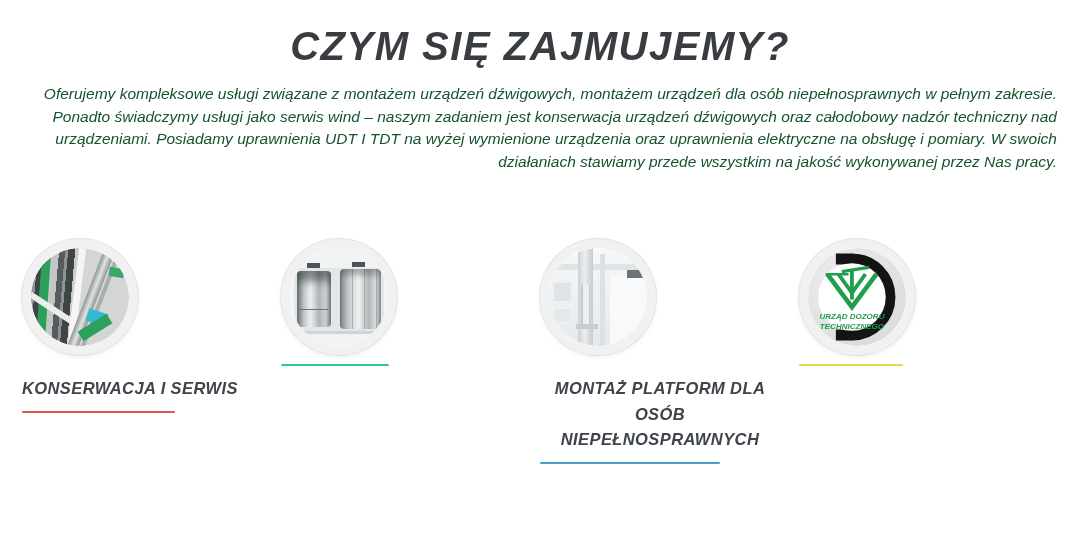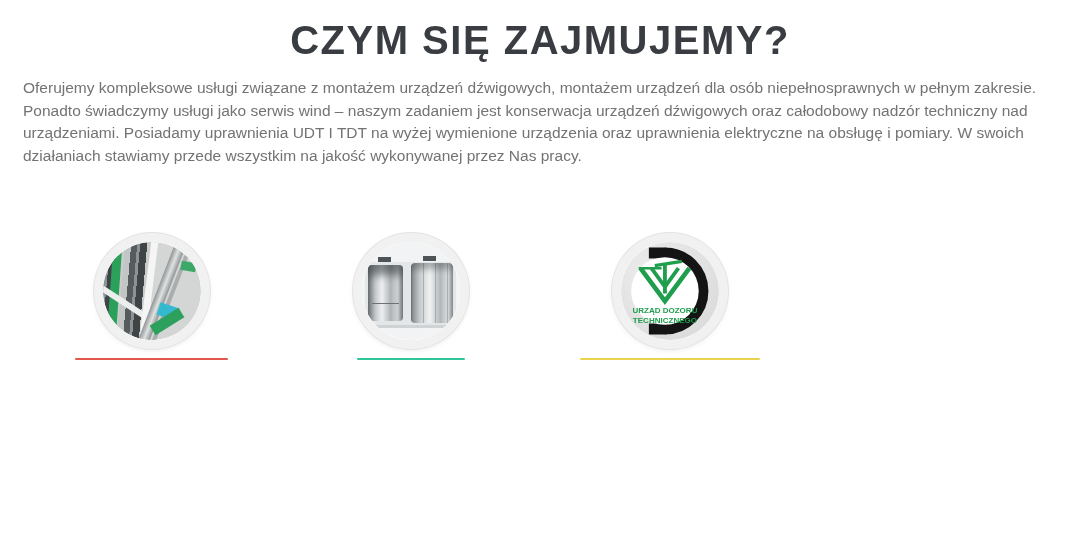--- a/index.html
+++ b/index.html
@@ -1,48 +1,48 @@
 <!DOCTYPE html>
 <html lang="pl"><head>
 <meta charset="utf-8">
 <style>
   * { margin:0; padding:0; box-sizing:border-box; }
   html,body { width:1080px; height:540px; background:#ffffff; overflow:hidden;
               font-family:"Liberation Sans", sans-serif; }
 
-  .section { padding-top:16px; }
+  .section { padding-top:22px;font-style:italic; }
 
   .section-title {
     text-align:center;
     font-size:40px;
     font-weight:700;
     letter-spacing:1.5px;
     color:#393d42;
     line-height:1.2;
   }
 
   .section-desc {
     width:1034px;
     margin:13px auto 0;
-    text-align:left;
+    text-align:right;
     font-size:15.5px;
     line-height:22.5px;
-    color:#737373;
+    color:#14532d;
   }
 
   .services-row {
     margin-top:66px;
     padding:0 22px;
     display:flex;
   }
   .service-item {
     width:25%;
     display:flex;
     flex-direction:column;
-    align-items:center;
+    align-items:flex-start;
     cursor:pointer;
   }
 
   
   .circle {
     width:116px; height:116px;
     border:9px solid #f1f1f1;
     border-radius:50%;
     box-shadow:0 0 0 1px #e3e3e3, 0 2px 5px rgba(0,0,0,.07);
     overflow:hidden;
@@ -146,37 +146,55 @@
           <div class="p1-green"></div>
           <div class="p1-pipe"></div>
           <div class="p1-split"></div>
           <div class="p1-rail"></div>
           <div class="p1-rail2"></div>
           <div class="p1-gr3"></div>
           <div class="p1-teal"></div>
           <div class="p1-gr2"></div>
         </div>
       </div>
+      <h3 class="service-caption">KONSERWACJA I SERWIS</h3>
       <div class="underline" style="background-color: rgb(226, 87, 76);"></div>
     </div>
 
     <div class="service-item">
       <div class="circle">
         <div class="art photo2">
           <div class="p2-frame"></div>
           <div class="p2-roller1"></div>
           <div class="p2-roller2"></div>
           <div class="p2-door-l"></div>
           <div class="p2-door-r"></div>
           <div class="p2-sill"></div>
         </div>
       </div>
       <div class="underline" style="background-color: rgb(47, 199, 154);"></div>
     </div>
 
+    <div class="service-item">
+      <div class="circle">
+        <div class="art photo3">
+          <div class="p3-rwall"></div>
+          <div class="p3-beam"></div>
+          <div class="p3-win1"></div>
+          <div class="p3-win2"></div>
+          <div class="p3-col2"></div>
+          <div class="p3-col"></div>
+          <div class="p3-rails"></div>
+          <div class="p3-base"></div>
+          <div class="p3-fa"></div>
+        </div>
+      </div>
+      <h3 class="service-caption">MONTAŻ PLATFORM DLA OSÓB NIEPEŁNOSPRAWNYCH</h3>
+      <div class="underline" style="background-color: rgb(69, 162, 198);"></div>
+    </div>
 
     <div class="service-item">
       <div class="circle">
         <div class="art photo4">
           <svg viewBox="0 0 116 116">
 
             <path d="M 52 13 A 45 45 0 0 1 52 103" fill="none" stroke="#141414" stroke-width="13"></path>
             <rect x="33" y="6.5" width="20" height="13" fill="#141414"></rect>
             <rect x="33" y="96.5" width="20" height="13" fill="#141414"></rect>
 

